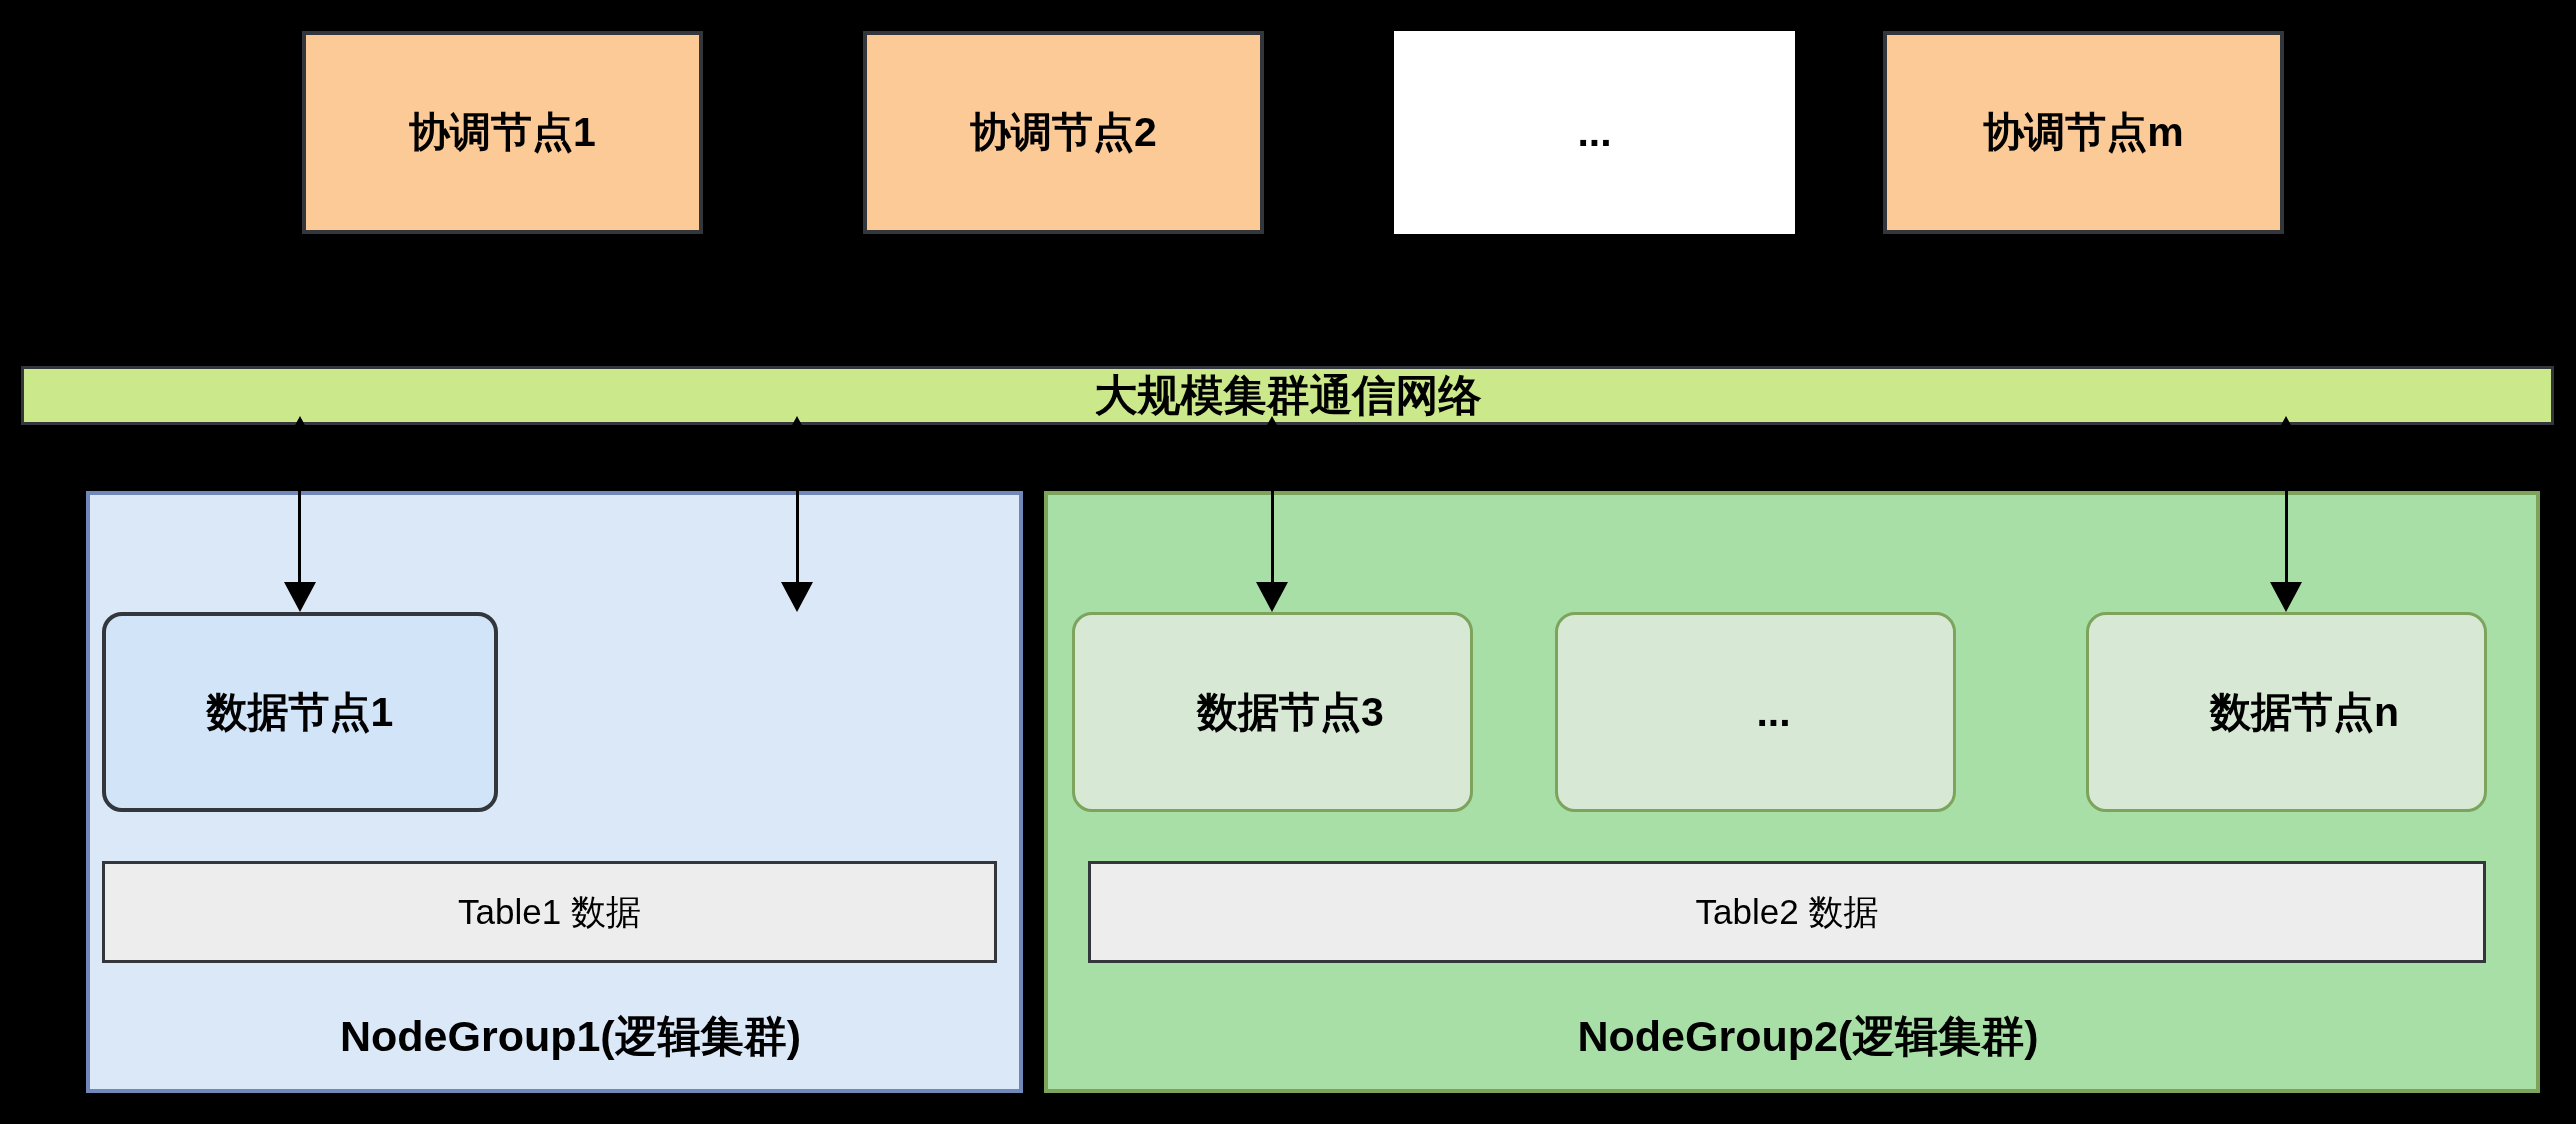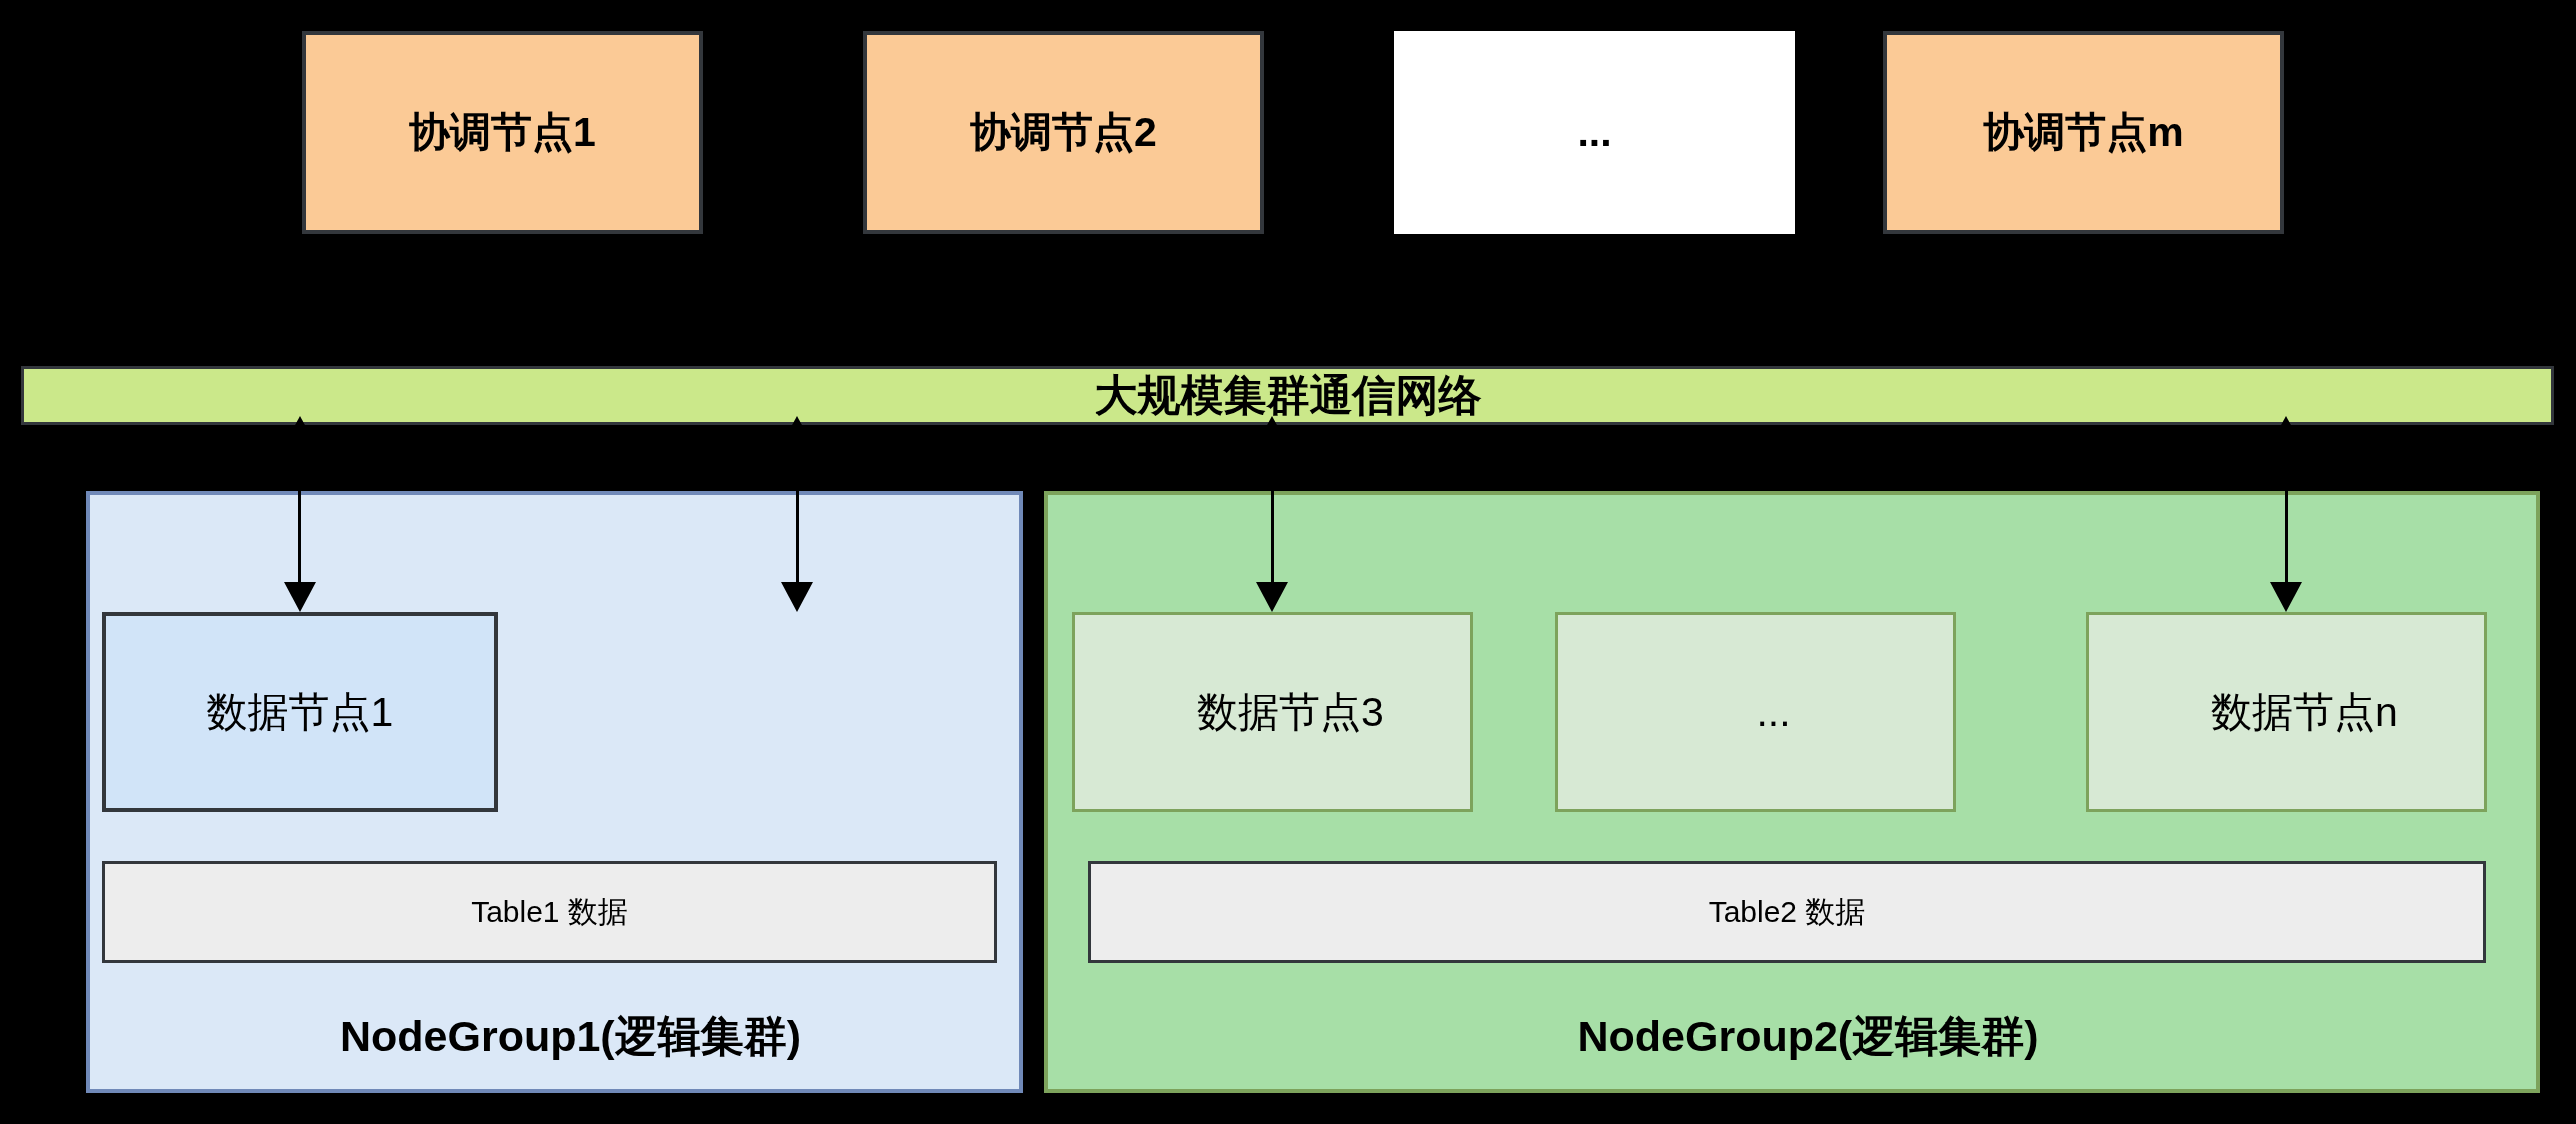--- a/index.html
+++ b/index.html
@@ -80,42 +80,43 @@
   .group-label.g2 { left: 1044px; width: 1496px; }
   
   .data-node {
     position: absolute;
     top: 612px;
     height: 200px;
     display: flex;
     align-items: center;
     justify-content: center;
     font-size: 41px;
-    font-weight: normal;
+    font-weight: bold;
+    border-radius: 20px;
   }
   .data-node.blue {
     background: var(--node_blue_fill, #d1e4f8);
     border: 4.1px solid var(--dark_border, #33373c);
   }
   .data-node.green {
     background: var(--node_green_fill, #d7e9d4);
     border: 3.3px solid var(--group2_border, #7da35c);
     padding-left: 36px;
   }
   
   .table-bar {
     position: absolute;
     top: 861px;
     height: 102px;
     background: var(--table_fill, #ededed);
     border: 3.3px solid var(--dark_border, #33373c);
     display: flex;
     align-items: center;
     justify-content: center;
-    font-size: 30px;
+    font-size: 35px;
     font-weight: normal;
   }
   
   .vline {
     position: absolute;
     width: 3.3px;
     background: #000000;
   }
   .head-down {
     position: absolute;

